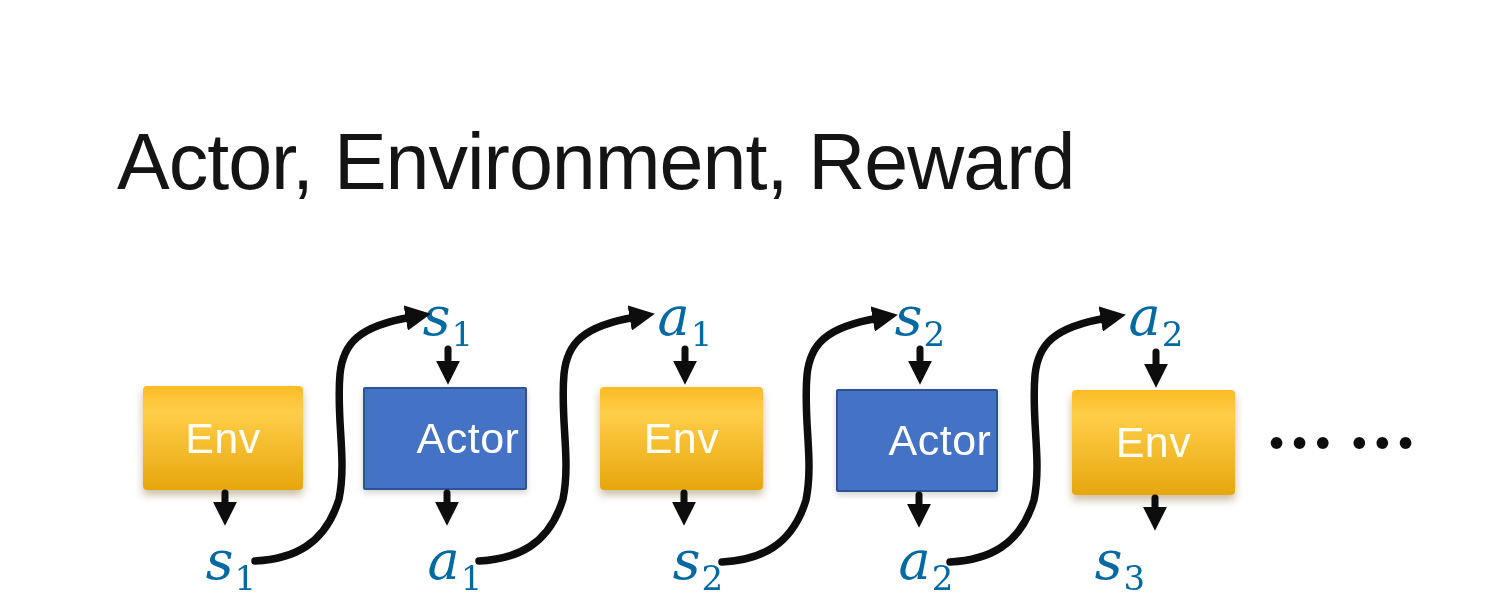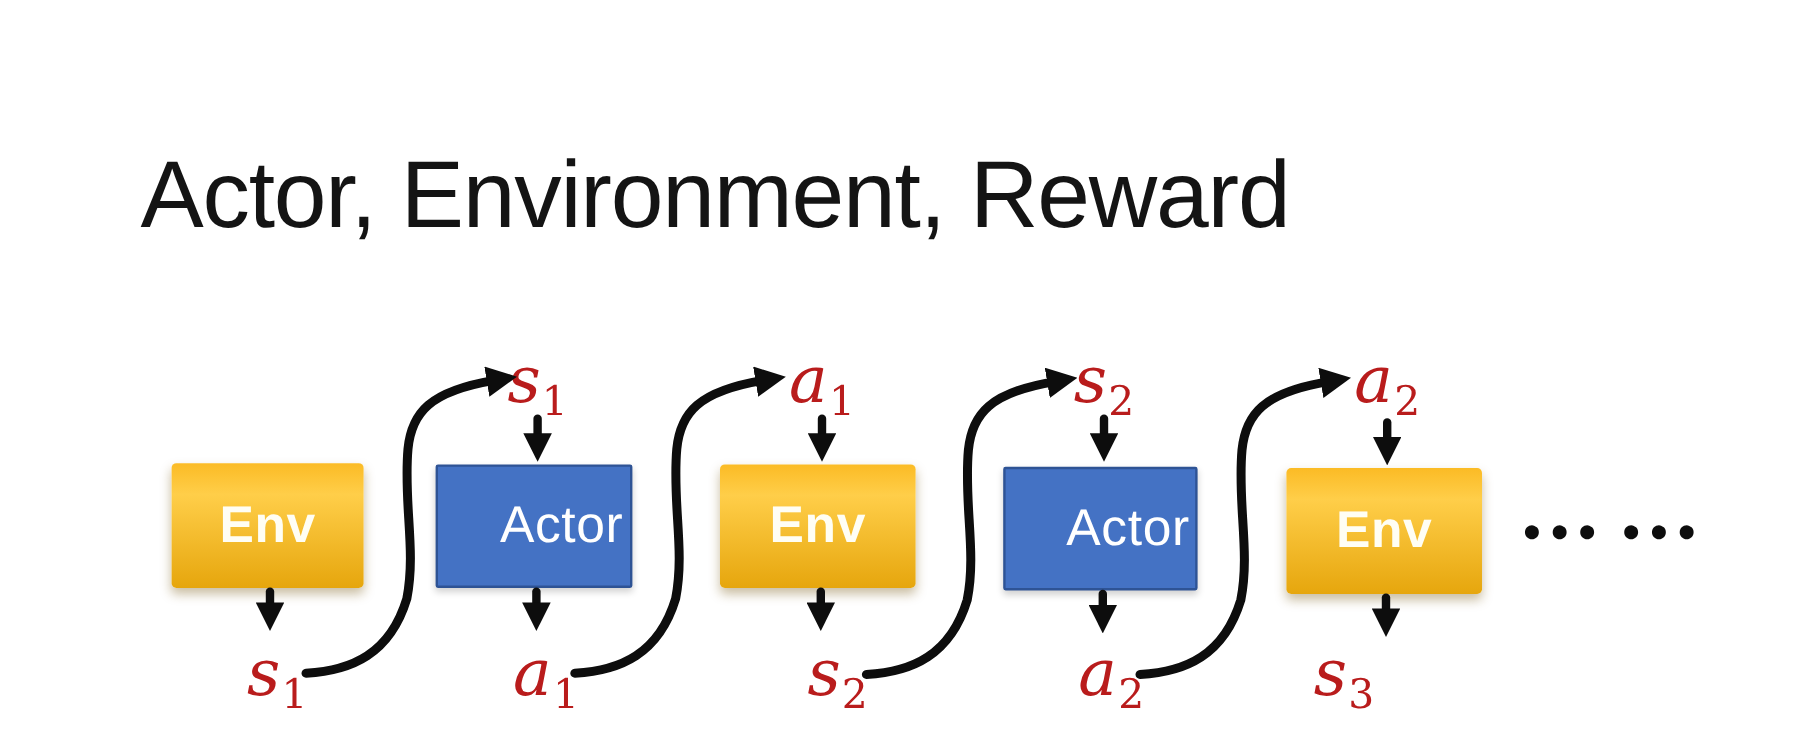--- a/index.html
+++ b/index.html
@@ -49,37 +49,36 @@
     line-height: 1;
     letter-spacing: 0.5px;
   }
   .env {
     background: linear-gradient(180deg,
       var(--env-top, #fbbb25) 0%,
       var(--env-mid, #ffce49) 25%,
       var(--env-bottom, #e6a60d) 100%);
     border-radius: 4px;
     box-shadow: 0 5px 9px rgba(120, 90, 20, 0.40);
-    font-weight: bold;
   }
   .env .box-label { color: #fffef4; }
   .actor {
     background: var(--actor-fill, #4472c4);
     border: 2.5px solid var(--actor-border, #2e5395);
     border-radius: 2px;
     box-shadow: 0 3px 6px rgba(0, 0, 0, 0.18);
     padding-left: 46px;
   }
   .actor .box-label { color: var(--box-text, #ffffff); }
   .mlabel {
     position: absolute;
     transform: translateX(-50%);
     white-space: nowrap;
     line-height: 1;
-    color: #b91c1c;
+    color: #0369a1;
   }
   .mlabel.top { top: 290px; }
   .mlabel.bottom { top: 534px; }
   .mbase {
     font-family: "DejaVu Serif", serif;
     font-style: italic;
     font-size: 54px;
   }
   .msub {
     font-family: "DejaVu Serif", serif;

